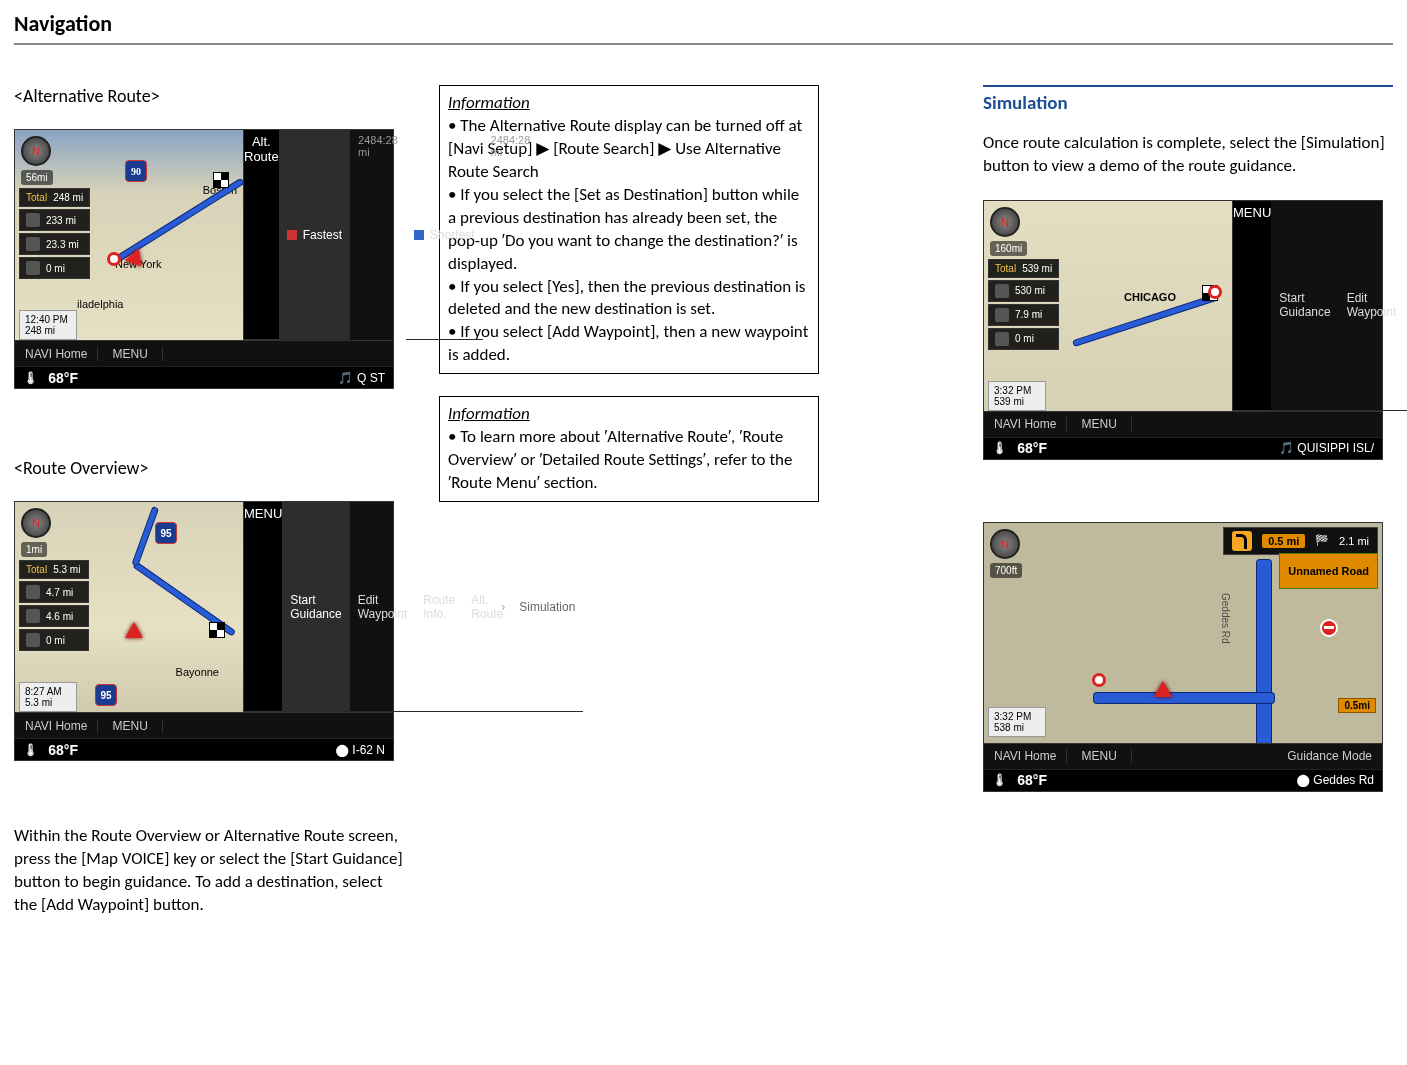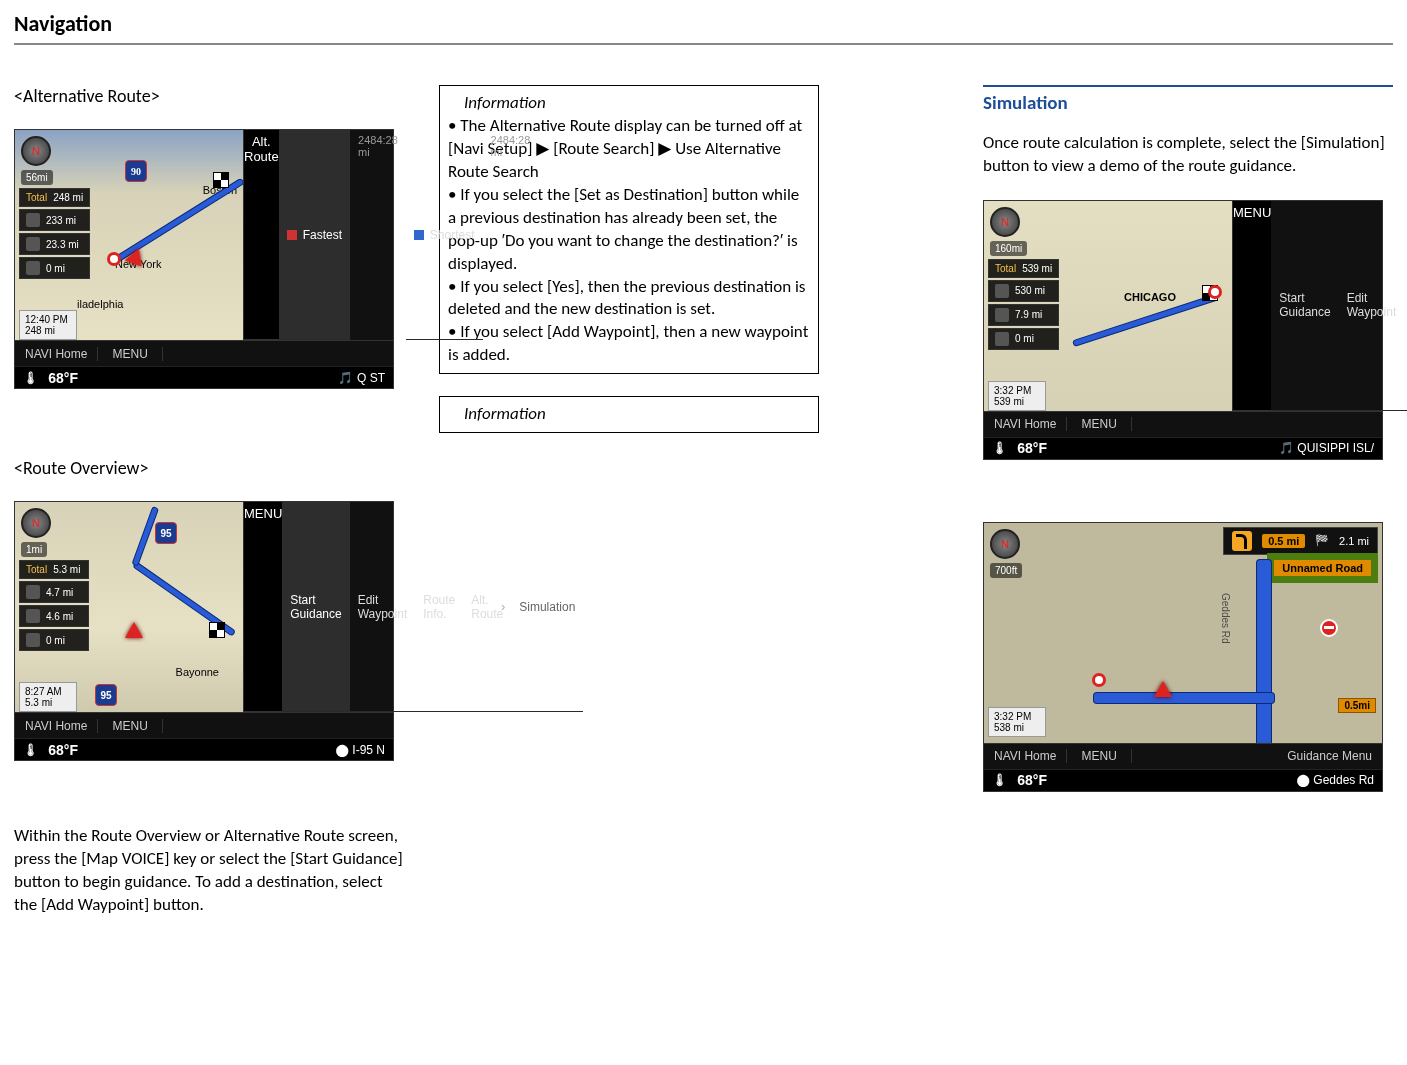--- a/index.html
+++ b/index.html
@@ -46,22 +46,22 @@
   }
 
   .info-box {
     border: 1.5px solid #000;
     padding: 6px 8px;
     margin-bottom: 14px;
     font-size: 17px;
     line-height: 1.35;
   }
   .info-box .info-label {
+    text-decoration: underline;
     font-style: italic;
-    margin-left: 16px;
   }
   .para {
     font-size: 17px;
     line-height: 1.35;
     margin-bottom: 14px;
   }
 
   
   .fig {
     width: 380px;
@@ -181,21 +181,21 @@
     position:absolute;top:4px;right:4px;
     background:#111;border:1px solid #444;
     display:flex;gap:10px;align-items:center;
     padding:3px 8px;font-size:11px;color:#fff;
   }
   .banner .dist{background:#e08a00;color:#000;padding:1px 6px;border-radius:2px;font-weight:bold;}
   .banner .turn{width:20px;height:20px;display:inline-block;background:#f5a623;border-radius:3px;position:relative;}
   .banner .turn::after{content:"";position:absolute;left:4px;top:3px;width:8px;height:12px;border:3px solid #000;border-left:none;border-bottom:none;border-radius:0 6px 0 0;}
   .unnamed{
     position:absolute;top:30px;right:4px;
-    background:#e08a00;color:#000;font-size:11px;padding:2px 8px;font-weight:bold;border:7px solid #4d7c0f;
+    background:#e08a00;color:#000;font-size:11px;padding:11px 8px;font-weight:bold;border:1px solid #4d7c0f;
   }
   .noentry{position:absolute;width:18px;height:18px;border-radius:50%;background:#d22;border:2px solid #fff;display:flex;align-items:center;justify-content:center;}
   .noentry::after{content:"";width:10px;height:3px;background:#fff;}
   .roadlabel{position:absolute;font-size:10px;color:#4b4b4b;background:rgba(255,255,255,.0);writing-mode:vertical-rl;}
   .mini-dist{position:absolute;right:6px;bottom:30px;background:#e08a00;color:#000;font-size:10px;padding:1px 5px;border:1px solid #8a5500;font-weight:bold;}
 </style>
 </head>
 <body>
 
 <div class="page-title">Navigation</div>
@@ -334,37 +334,38 @@
       </div>
       <div class="fig-footer">
         <div class="navhome">NAVI Home</div>
         <div class="menu">MENU</div>
         <div class="spacer"></div>
       </div>
       <div class="fig-temp">
         <span class="therm">🌡</span>
         <span>68°F</span>
         <span style="flex:1"></span>
-        <span style="font-weight:normal;font-size:12px;">⬤ I-95 N</span>
+        <span style="font-weight:normal;font-size:12px;">⬤ I-62 N</span>
       </div>
     </div>
 
     <div class="para" style="margin-top:26px;">Within the Route Overview or Alternative Route screen, press the [Map VOICE] key or select the [Start Guidance] button to begin guidance. To add a destination, select the [Add Waypoint] button.</div>
   </div>
 
   <div class="col col2">
     <div class="info-box">
       <span class="info-label">Information</span><br>
       <span style="white-space:pre-line;">• The Alternative Route display can be turned off at [Navi Setup] ▶ [Route Search] ▶ Use Alternative Route Search
 • If you select the [Set as Destination] button while a previous destination has already been set, the pop-up ′Do you want to change the destination?′ is displayed.
 • If you select [Yes], then the previous destination is deleted and the new destination is set.
 • If you select [Add Waypoint], then a new waypoint is added.</span>
     </div>
     <div class="info-box">
       <span class="info-label">Information</span><br>
+      <span style="white-space:pre-line;">• To learn more about ′Alternative Route′, ′Route Overview′ or ′Detailed Route Settings′, refer to the ′Route Menu′ section.</span>
     </div>
   </div>
 
   <div class="col col3">
     <div class="section-title">Simulation</div>
     <div class="para">Once route calculation is complete, select the [Simulation] button to view a demo of the route guidance.</div>
 
     <div class="fig" style="width:400px;">
       <div class="fig-body">
         <div class="fig-map" style="background:linear-gradient(180deg,#e4dec2,#d6d0b4);">
@@ -453,21 +454,21 @@
           <div class="arrow-me" style="top:158px;left:170px;"></div>
           <div class="dot-start" style="top:150px;left:108px;"></div>
           <div class="roadlabel" style="top:70px;left:236px;">Geddes Rd</div>
           <div class="mini-dist">0.5mi</div>
         </div>
       </div>
       <div class="fig-footer">
         <div class="navhome">NAVI Home</div>
         <div class="menu">MENU</div>
         <div class="spacer"></div>
-        <div class="status">Guidance Menu</div>
+        <div class="status">Guidance Mode</div>
       </div>
       <div class="fig-temp">
         <span class="therm">🌡</span>
         <span>68°F</span>
         <span style="flex:1"></span>
         <span style="font-weight:normal;font-size:12px;">⬤ Geddes Rd</span>
       </div>
     </div>
 
   </div>

